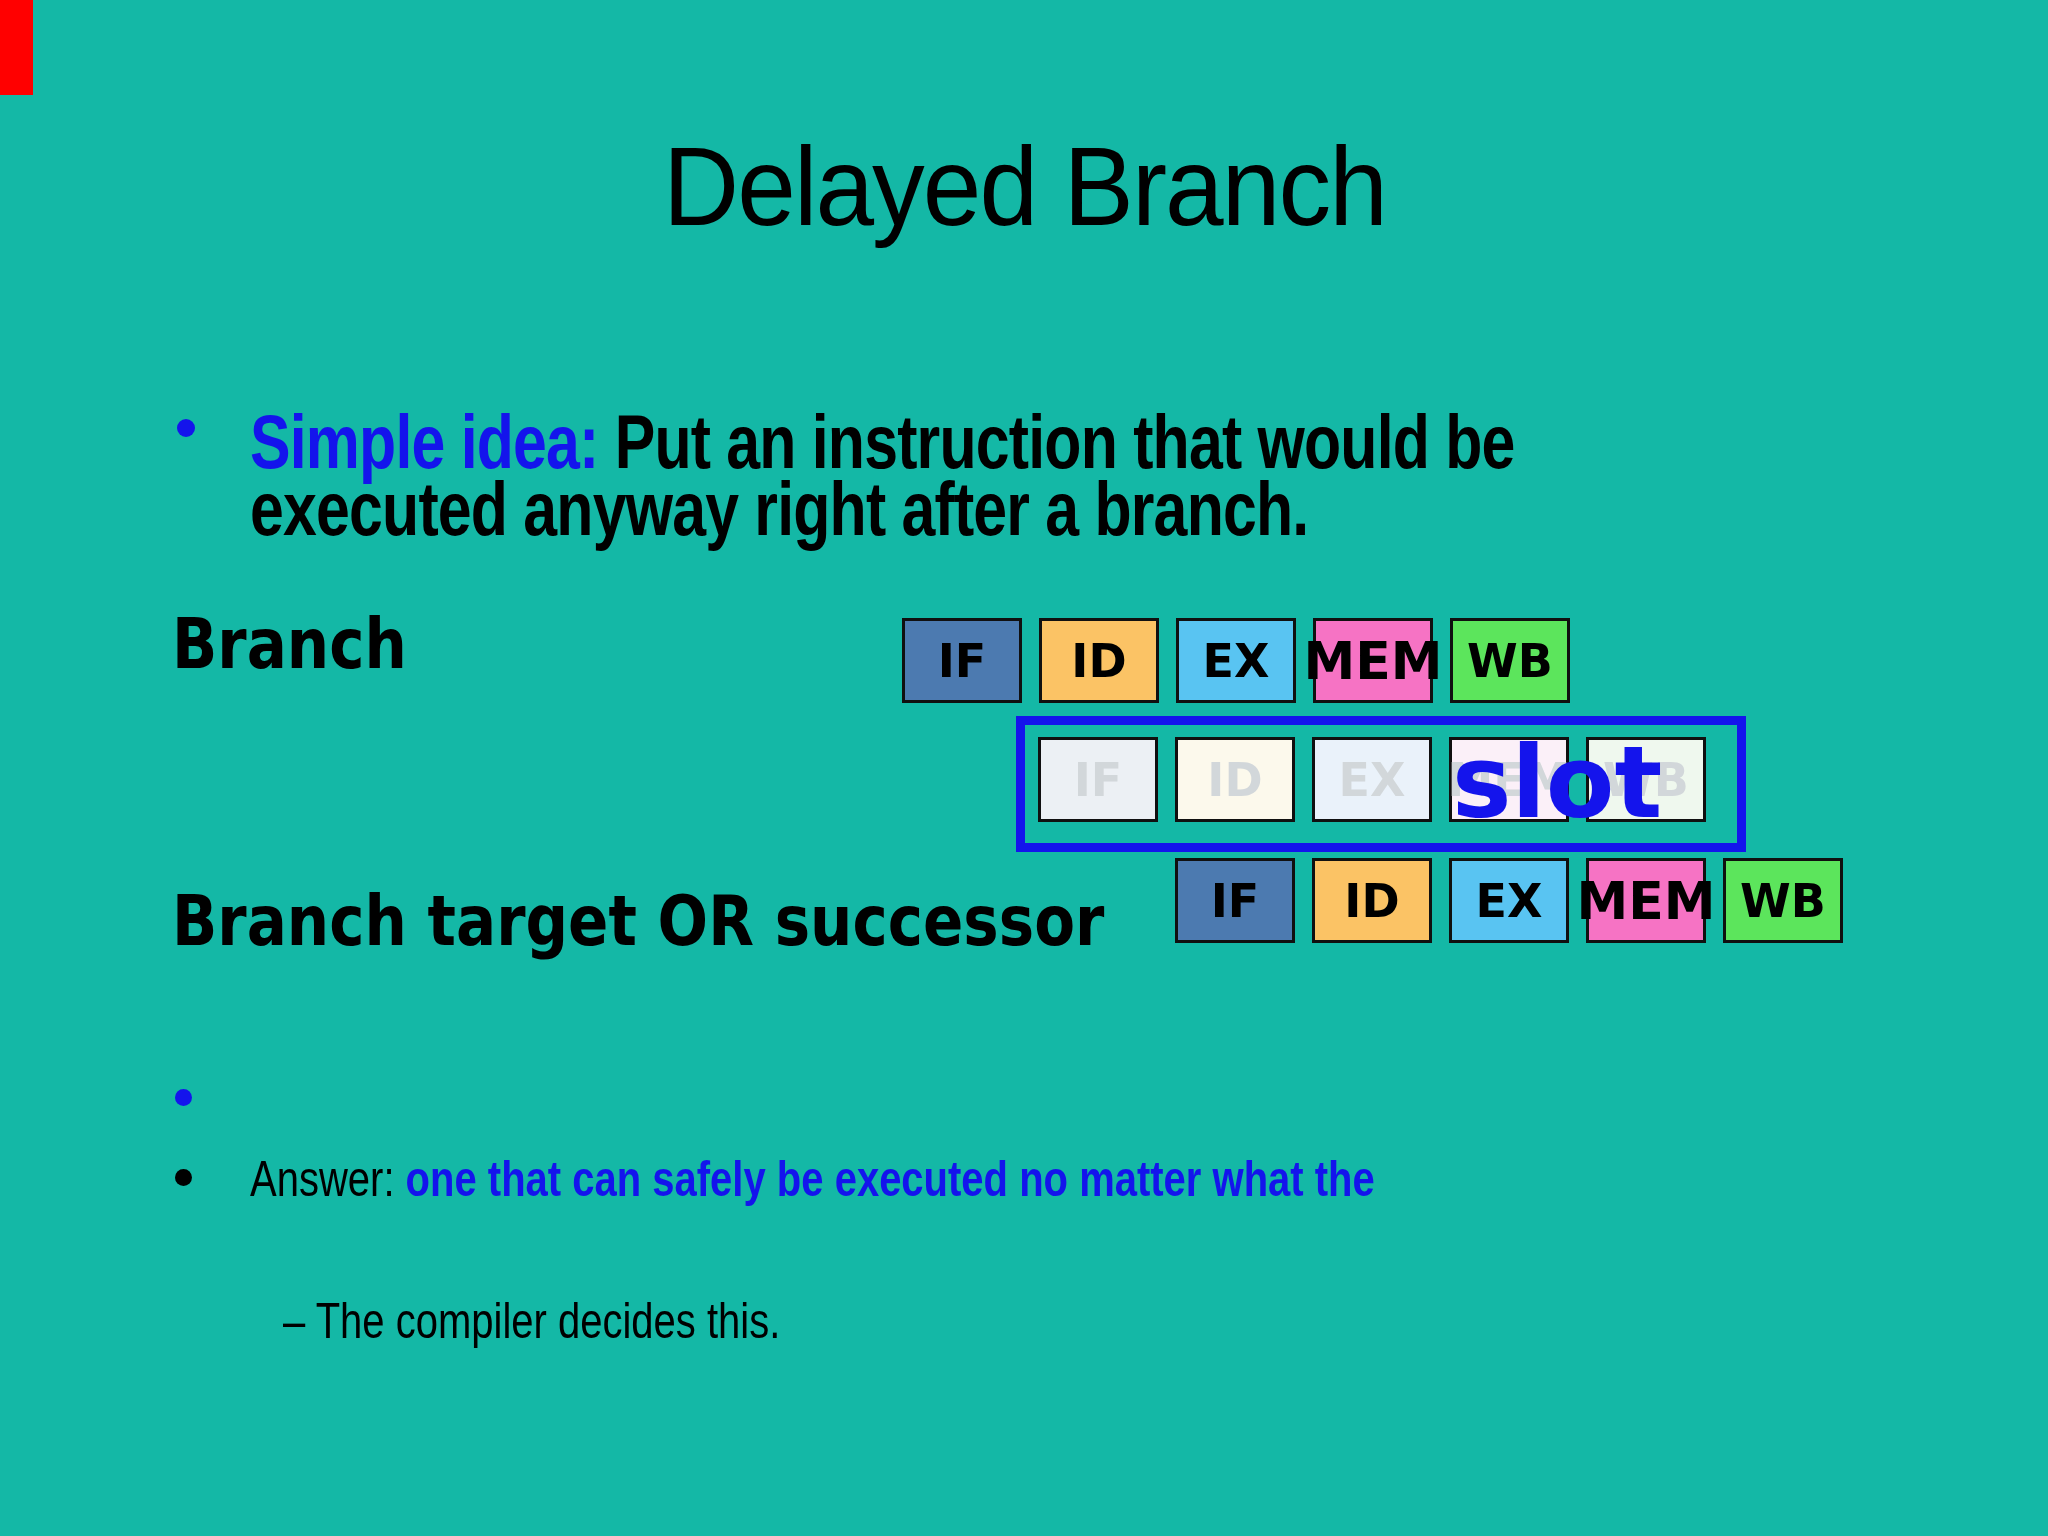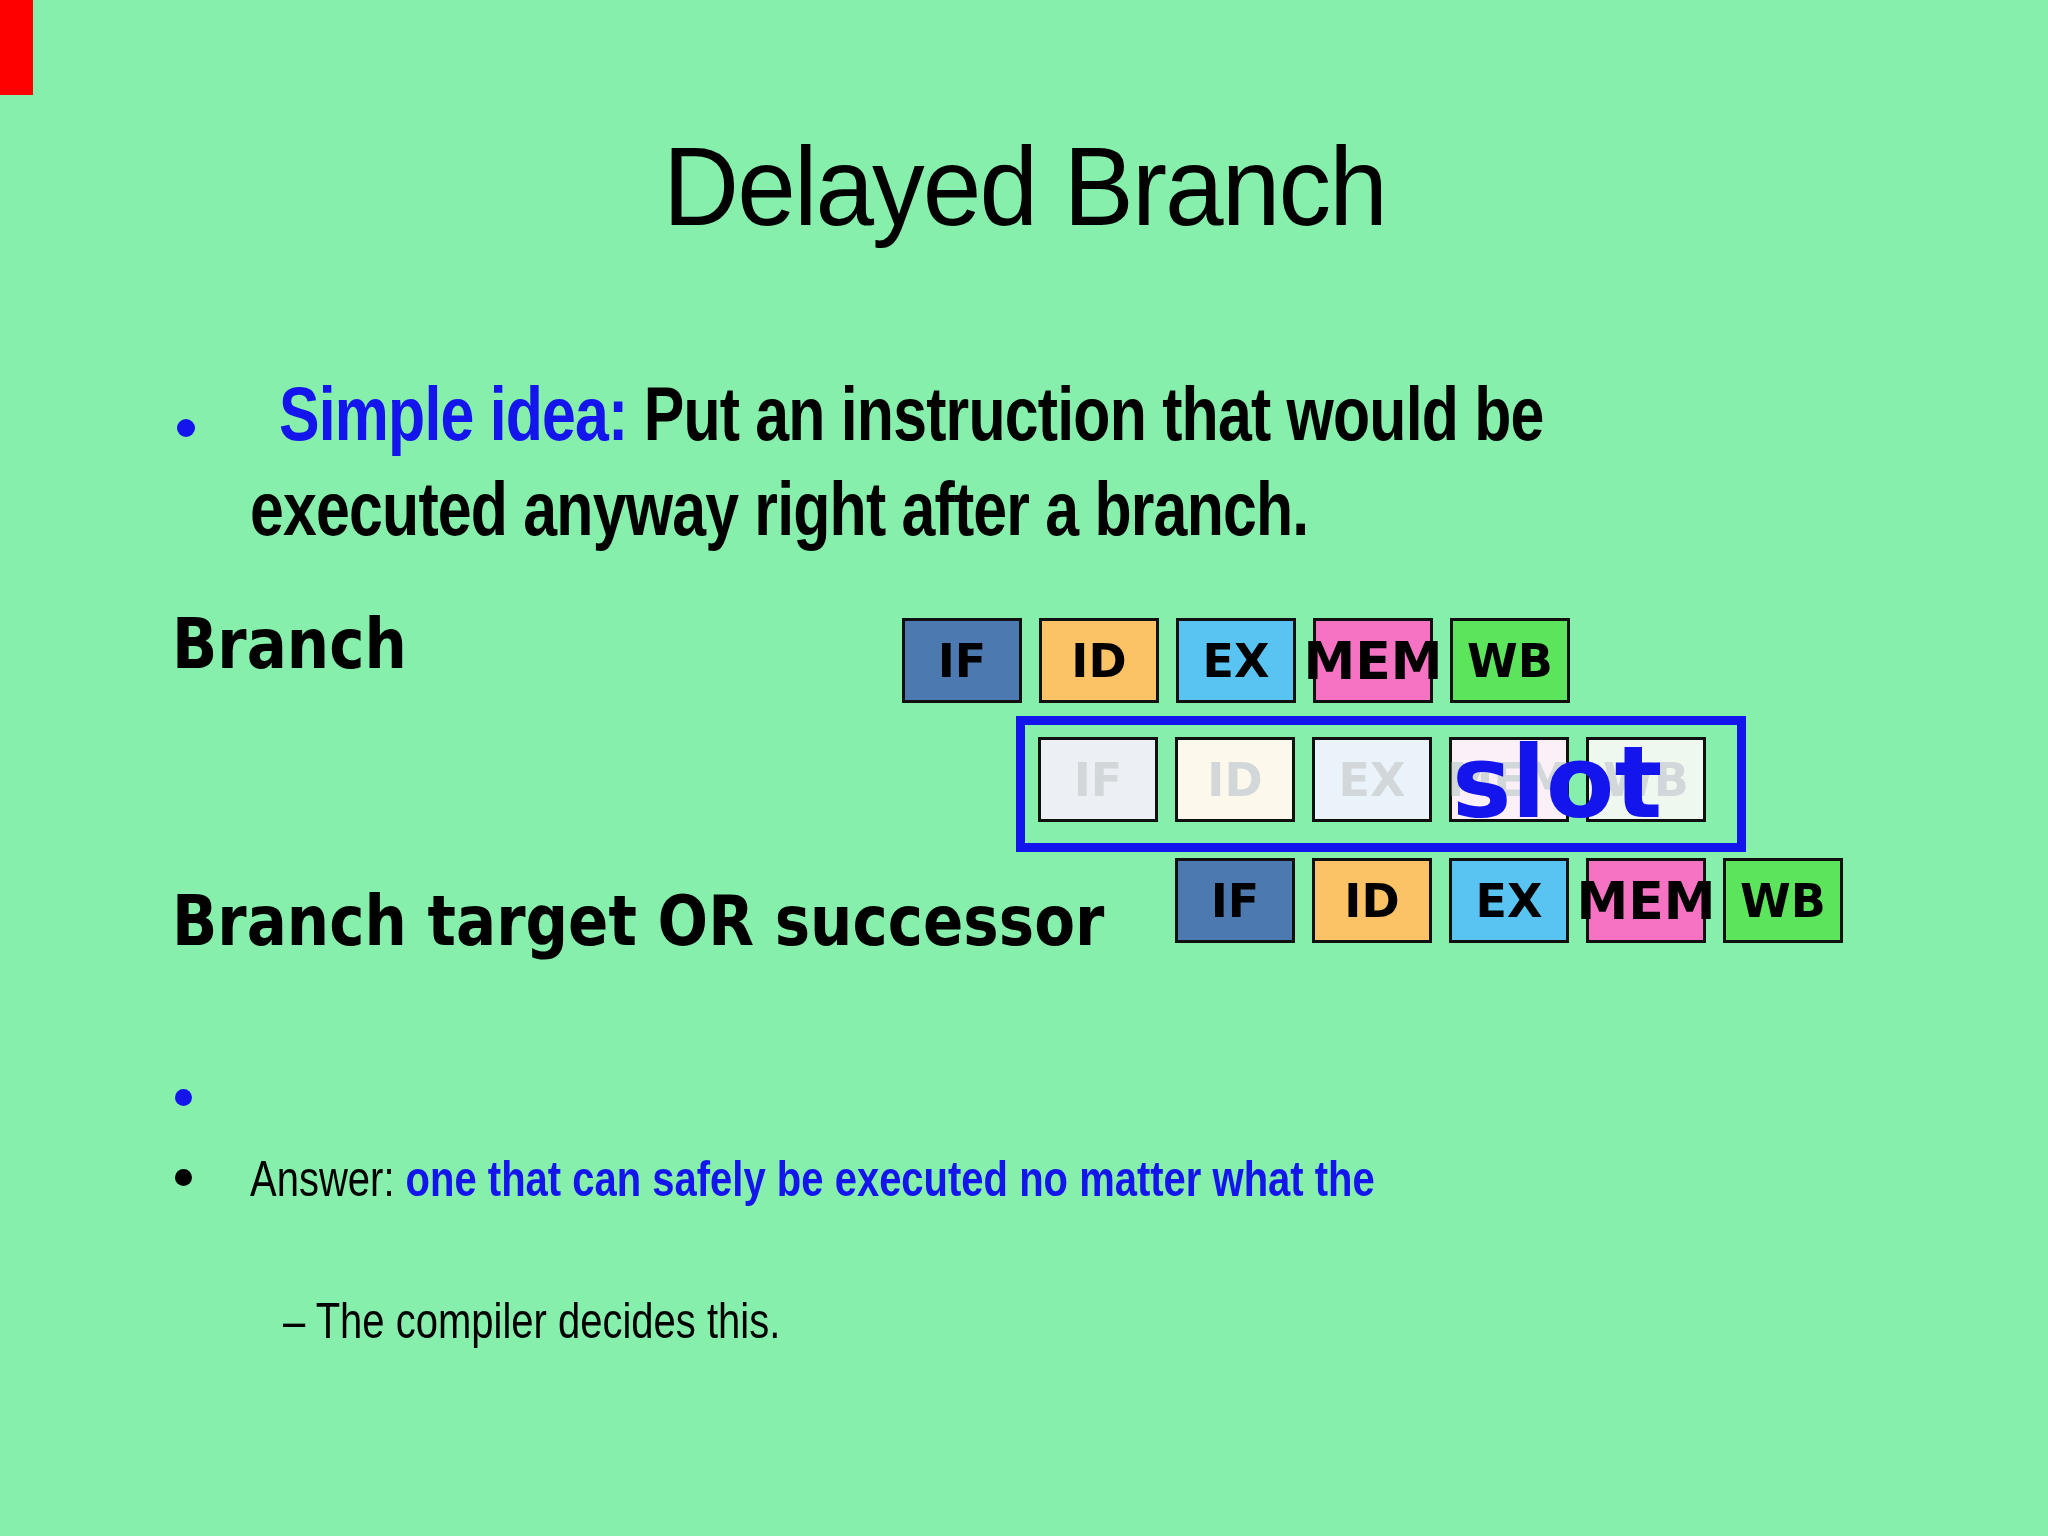--- a/index.html
+++ b/index.html
@@ -1,40 +1,40 @@
 <!DOCTYPE html>
 <html style="--accent: #1414EC;"><head>
 <meta charset="utf-8">
 <style>
   html,body{margin:0;padding:0;background:#ffffff;}
   #slide{
     position:relative;
     width:2048px;height:1536px;
-    background:#86efac;
+    background:#14b8a6;
     overflow:hidden;
     font-family:"Liberation Sans",sans-serif;
     color:#000;
   }
   .abs{position:absolute;}
   .sx{display:inline-block;transform-origin:0 50%;}
   .sx80{transform:scaleX(0.80);}
   .sx85{transform:scaleX(0.85);}
   .sx94{transform-origin:50% 50%;transform:scaleX(0.94);}
 
   
   #corner-marker{left:0;top:0;width:33px;height:95px;}
 
   
   #title{left:0;top:122px;width:2048px;text-align:center;
          font-size:112px;font-weight:400;letter-spacing:-2px;white-space:nowrap;}
 
   
   .dot{border-radius:50%;}
   #b1-dot{left:177px;top:419px;width:18px;height:18px;}
-  #b1-line1{left:250px;top:376px;margin-left:29px;}
+  #b1-line1{left:250px;top:404px;}
   #b1-line2{left:250px;top:471px;}
   .b1-text{font-size:76px;font-weight:700;letter-spacing:-1px;white-space:nowrap;line-height:1.0;}
 
   
   .row-label{font-family:"DejaVu Sans",sans-serif;font-weight:700;font-size:70px;
              white-space:nowrap;line-height:1.0;}
   #label-row0{left:172px;top:609px;}
   #label-row1{left:172px;top:748px;}
   #label-row2{left:172px;top:886px;}
 

